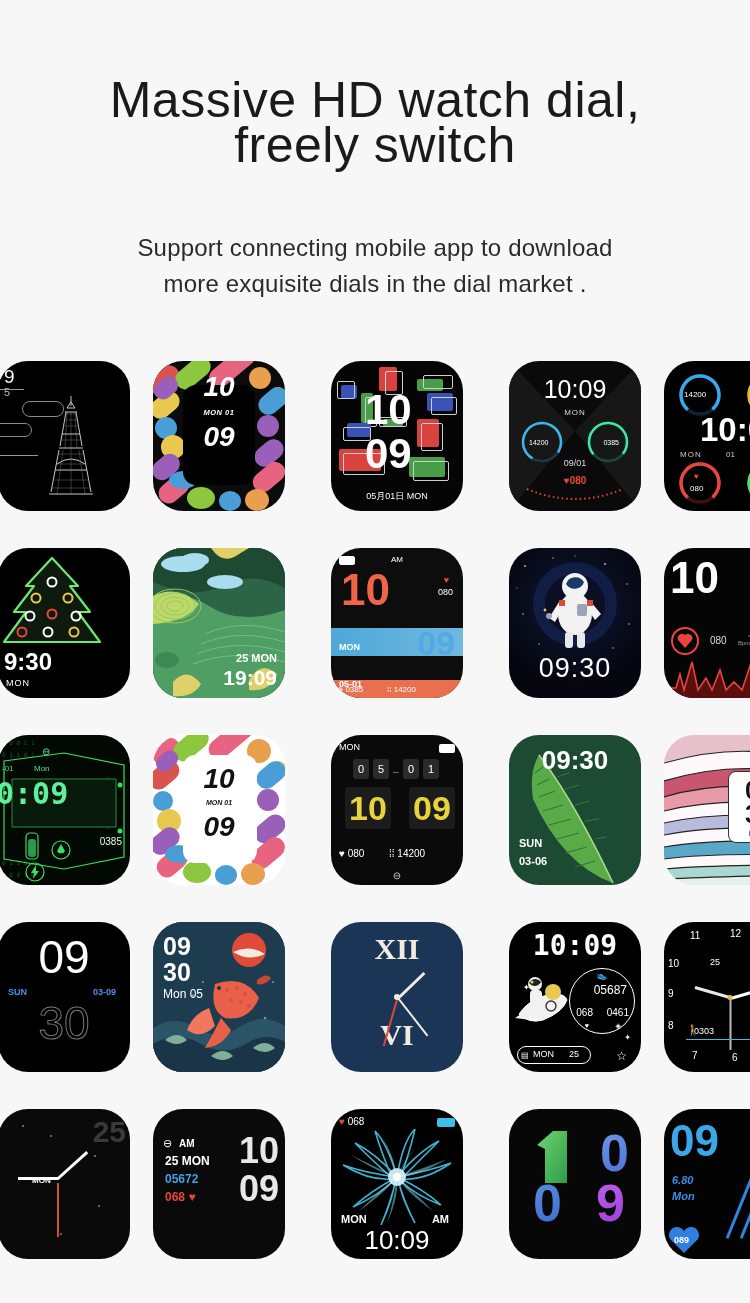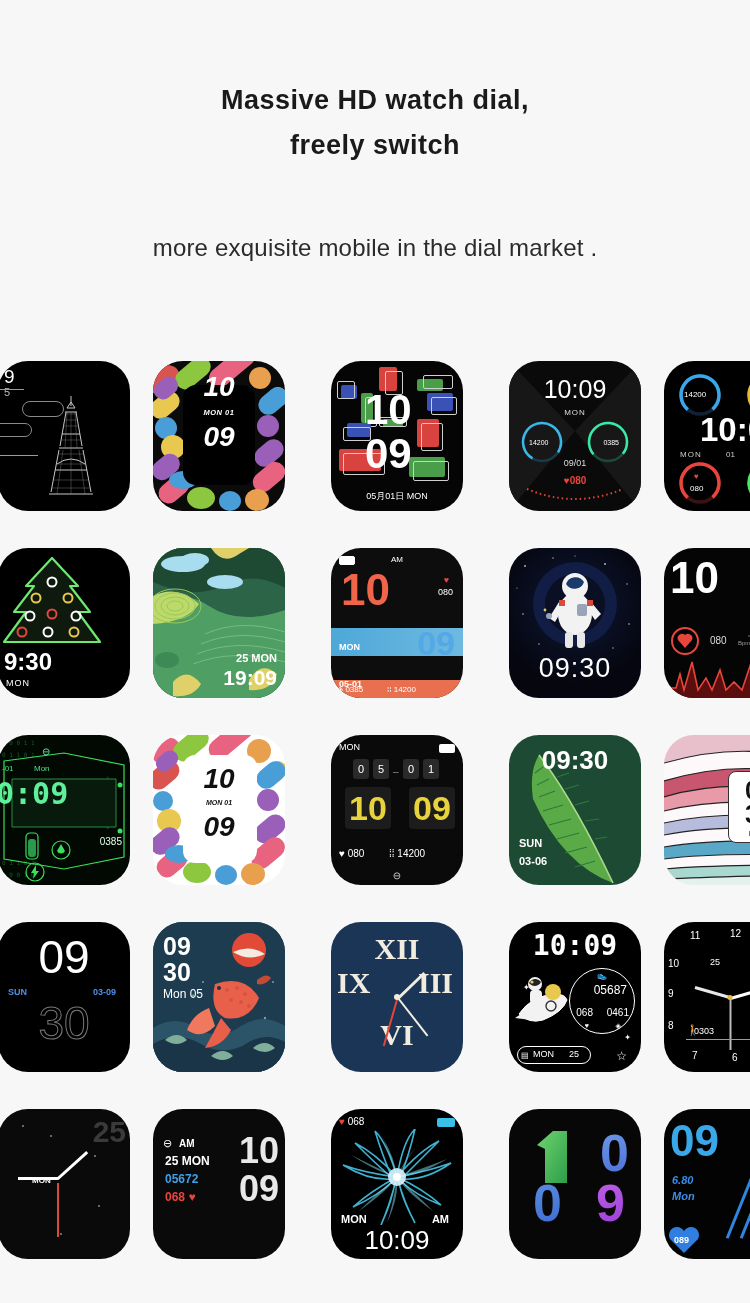--- a/index.html
+++ b/index.html
@@ -7,22 +7,22 @@
     width: 750px; height: 1303px;
     background: #f7f7f7;
     font-family: "Liberation Sans", sans-serif;
     overflow: hidden;
     position: relative;
   }
 
   
   .header { padding-top: 78px; text-align: center; }
   .headline {
-    font-size: 27px; line-height: 45px;
-    font-weight: 700; color: #1a1a1a;
+    font-size: 50px; line-height: 45px;
+    font-weight: 400; color: #1a1a1a;
     letter-spacing: 0.5px;
     font-stretch: condensed;
   }
   .subhead {
     margin-top: 62px;
     font-size: 24px; line-height: 36px;
     color: #2b2b2b; font-weight: 400;
     letter-spacing: 0.2px;
   }
 
@@ -246,21 +246,22 @@
 </style>
 </head>
 <body>
 
 <div class="header">
   <div class="headline">
     <div>Massive HD watch dial,</div>
     <div>freely switch</div>
   </div>
   <div class="subhead">
-    <div>more exquisite mobile in the dial market .</div>
+    <div>Support connecting mobile app to download</div>
+    <div>more exquisite dials in the dial market .</div>
   </div>
 </div>
 
 <div class="grid">
 
   <div class="cell" style="justify-content:flex-end;">
     <div class="dial d-eiffel">
       <div class="cl tnum">9</div>
       <div class="cl tnum2">5</div>
       <div class="cloud" style="left:24px;top:40px;width:42px;height:16px;"></div>
@@ -735,22 +736,20 @@
       </svg>
       <div class="cl h">09</div>
       <div class="cl m">30</div>
       <div class="cl dt">Mon 05</div>
     </div>
   </div>
 
   <div class="cell">
     <div class="dial d-rm">
       <div class="r" style="top:10px;">XII</div>
-      <div class="r" style="top:44px;left:6px;text-align:left;">IX</div>
-      <div class="r" style="top:44px;right:10px;text-align:right;">III</div>
       <div class="r" style="top:96px;">VI</div>
       <div class="hand" style="left:50%;top:40px;width:3px;height:36px;transform:rotate(46deg);"></div>
       <div class="hand" style="left:50%;top:28px;width:2px;height:48px;transform:rotate(142deg);"></div>
       <div class="sec" style="left:50%;top:26px;width:1.5px;height:50px;transform:rotate(196deg);"></div>
       <div style="position:absolute;left:50%;top:72px;width:6px;height:6px;border-radius:50%;background:#f2ece0;transform:translateX(-50%);"></div>
     </div>
   </div>
 
   <div class="cell">
     <div class="dial d-rk">

